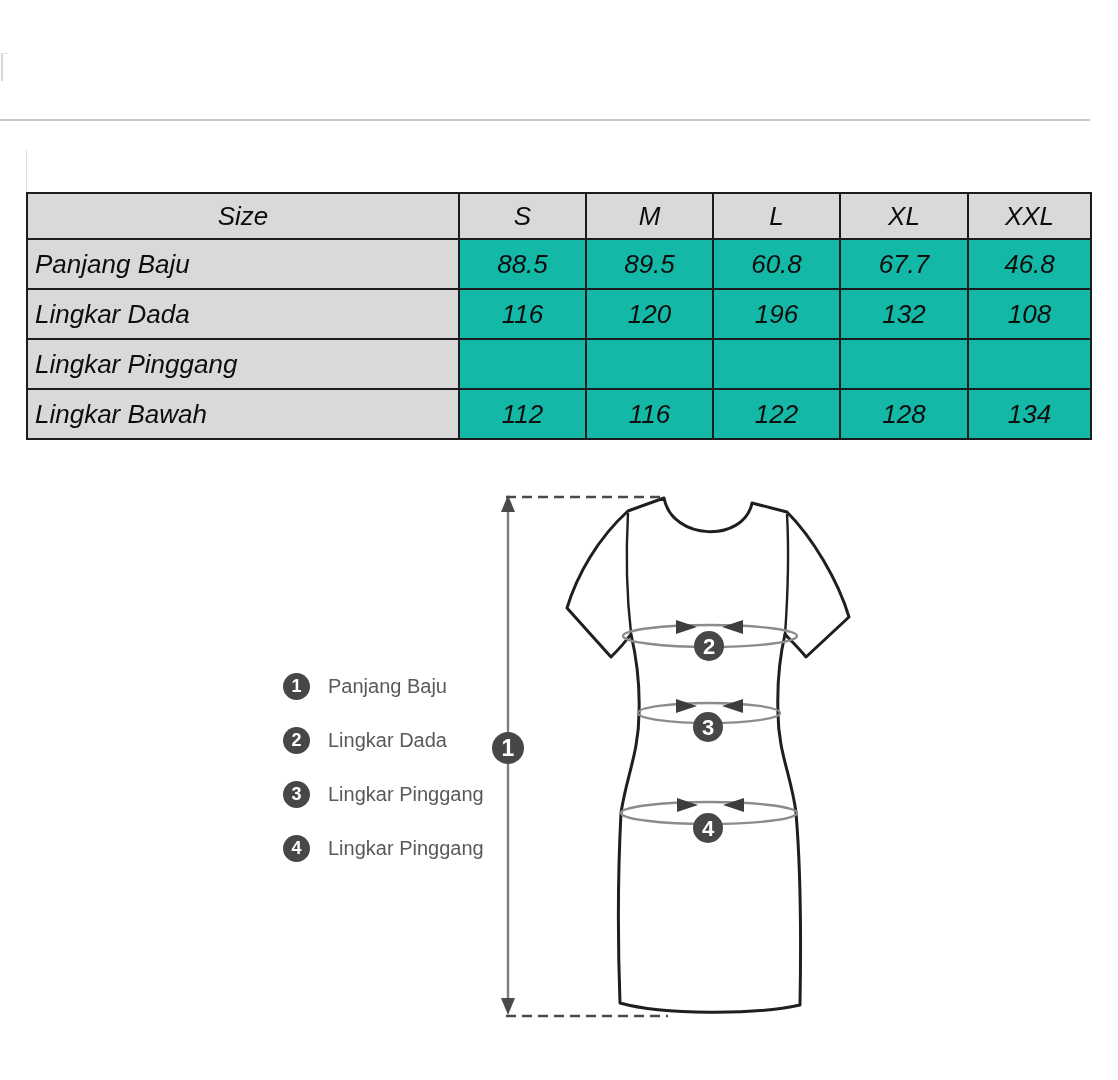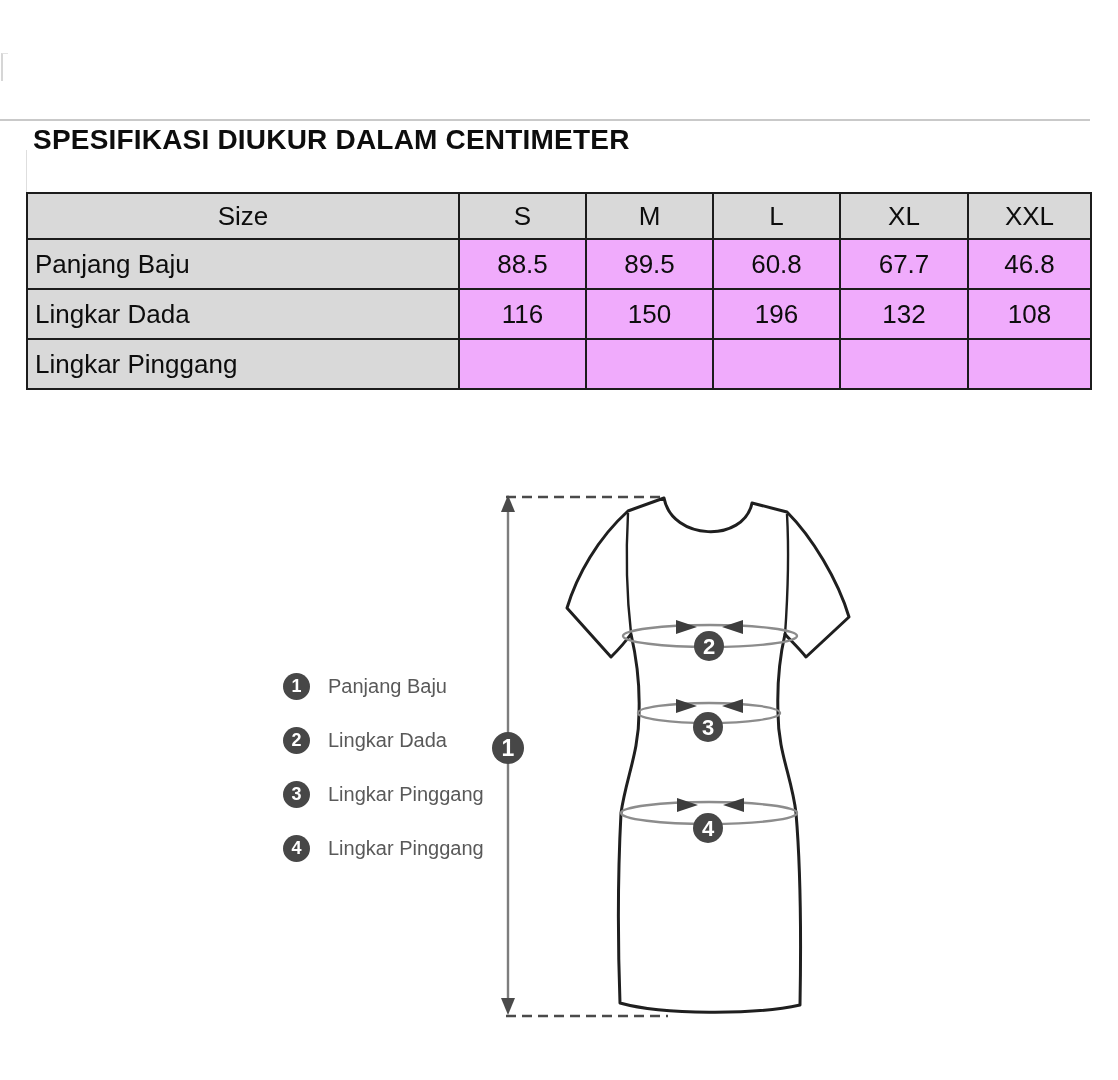--- a/index.html
+++ b/index.html
@@ -12,45 +12,44 @@
     border-left:2px solid #d6d6d6;border-top:1px solid #e3e3e3;}
   .top-divider{position:absolute;left:0;top:119px;width:1090px;height:2px;background:#c9c9c9;}
   .corner-line{position:absolute;left:26px;top:150px;width:1px;height:43px;background:#dedede;}
   
   .title{position:absolute;left:33px;top:124px;font-size:28px;font-weight:bold;
     letter-spacing:0.2px;color:#0d0d0d;white-space:nowrap;}
   
   .size-table{position:absolute;left:26px;top:192px;width:1064px;border-collapse:collapse;
     table-layout:fixed;font-size:26px;color:#0d0d0d;}
   .size-table th,.size-table td{border:2px solid #1c1c1c;text-align:center;
-    vertical-align:middle;padding:0;overflow:hidden;white-space:nowrap;}
+    vertical-align:middle;padding:0;overflow:hidden;white-space:nowrap;font-style:italic;}
   .size-table thead th{background:#d9d9d9;font-weight:normal;height:44px;}
   .size-table tbody tr{height:50px;}
   .size-table td.label-col{background:#d9d9d9;text-align:left;padding-left:7px;}
-  .size-table td{background:#f0abfc;}
+  .size-table td{background:#14b8a6;}
   
   .diagram-svg{position:absolute;left:480px;top:488px;width:440px;height:548px;}
   
   .legend{position:absolute;left:283px;top:673px;display:flex;flex-direction:column;gap:27px;}
   .legend-row{display:flex;align-items:center;height:27px;}
   .badge{width:27px;height:27px;border-radius:50%;background:#474747;color:#ffffff;
     font-size:18px;font-weight:bold;display:flex;align-items:center;justify-content:center;
     flex:0 0 27px;}
   .legend-label{margin-left:18px;font-size:20px;color:#595959;white-space:nowrap;}
 </style>
 </head>
 <body>
 
 <div id="stage">
 
   <div class="edge-mark"></div>
   <div class="top-divider"></div>
   <div class="corner-line"></div>
 
-  <div class="title">SPESIFIKASI DIUKUR DALAM CENTIMETER</div>
 
   <table class="size-table">
     <colgroup>
       <col style="width:432px">
         <col style="width:127px">
         <col style="width:127px">
       <col style="width:127px">
         <col style="width:128px">
         <col style="width:123px">
     </colgroup>
@@ -69,32 +68,40 @@
           <td class="label-col">Panjang Baju</td>
           <td>88.5</td>
           <td>89.5</td>
           <td>60.8</td>
           <td>67.7</td>
           <td>46.8</td>
         </tr>
         <tr>
           <td class="label-col">Lingkar Dada</td>
           <td>116</td>
-          <td>150</td>
+          <td>120</td>
           <td>196</td>
           <td>132</td>
           <td>108</td>
         </tr>
         <tr>
           <td class="label-col">Lingkar Pinggang</td>
           <td></td>
           <td></td>
           <td></td>
           <td></td>
           <td></td>
+        </tr>
+        <tr>
+          <td class="label-col">Lingkar Bawah</td>
+          <td>112</td>
+          <td>116</td>
+          <td>122</td>
+          <td>128</td>
+          <td>134</td>
         </tr>
       </tbody>
   </table>
 
   <svg class="diagram-svg" viewBox="480 488 440 548" xmlns="http://www.w3.org/2000/svg">
 
     <line x1="508" y1="503" x2="508" y2="1008" stroke="#7d7d7d" stroke-width="2.4"></line>
     <polygon points="508,495 501,512 515,512" fill="#4a4a4a"></polygon>
     <polygon points="508,1015 501,998 515,998" fill="#4a4a4a"></polygon>
     <line x1="506" y1="497" x2="664" y2="497" stroke="#4a4a4a" stroke-width="2.6" stroke-dasharray="10 6"></line>

